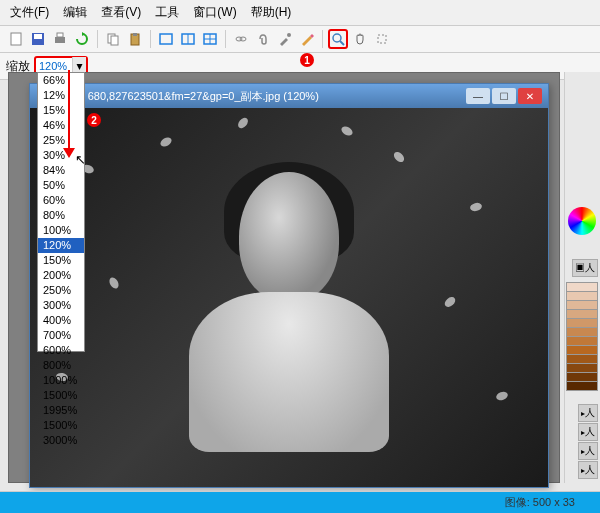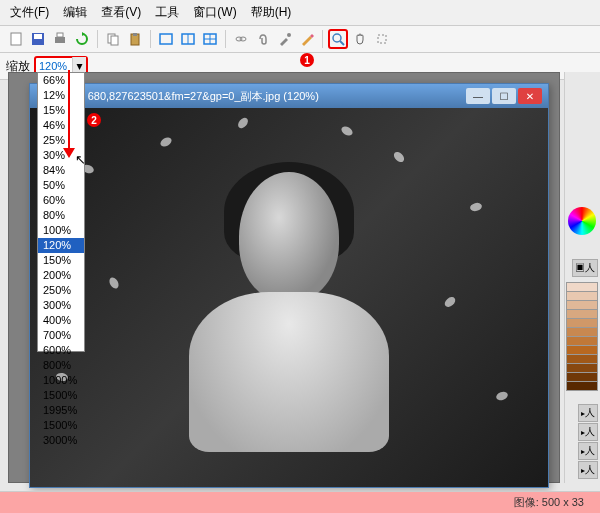--- a/index.html
+++ b/index.html
@@ -50,21 +50,21 @@
 .arrow-line { position: absolute; left: 68px; top: 70px; width: 2px; height: 82px; background: #e00; z-index: 150; }
 .arrow-head { position: absolute; left: 63px; top: 148px; width: 0; height: 0; border-left: 6px solid transparent; border-right: 6px solid transparent; border-top: 10px solid #e00; z-index: 150; }
 .cursor-icon { position: absolute; left: 75px; top: 152px; z-index: 160; font-size: 13px; color: #000; }
 
 .right-panel { position: absolute; right: 0; top: 72px; width: 36px; bottom: 30px; background: #e8e8e8; border-left: 1px solid #ccc; }
 .swatch-strip { position: absolute; right: 2px; top: 210px; width: 32px; }
 .swatch { height: 10px; border: 1px solid #999; margin-bottom: -1px; }
 .color-wheel { position: absolute; right: 4px; top: 135px; width: 28px; height: 28px; border-radius: 50%; background: conic-gradient(red, yellow, lime, cyan, blue, magenta, red); }
 .mini-label { font-size: 10px; padding: 1px 2px; background: #d0d0d0; border: 1px solid #aaa; margin-top: 1px; }
 
-.statusbar { position: absolute; bottom: 0; left: 0; right: 0; height: 22px; background: #fca5a5; border-top: 1px solid #ccc; display: flex; align-items: center; justify-content: flex-end; padding: 0 16px; font-size: 11px; color: #333; }
+.statusbar { position: absolute; bottom: 0; left: 0; right: 0; height: 22px; background: #0ea5e9; border-top: 1px solid #ccc; display: flex; align-items: center; justify-content: flex-end; padding: 0 25px; font-size: 11px; color: #333; }
 </style>
 </head>
 <body>
 
 <div class="menubar">
   <span class="menu-item">文件(F)</span>
   <span class="menu-item">编辑</span>
   <span class="menu-item">查看(V)</span>
   <span class="menu-item">工具</span>
   <span class="menu-item">窗口(W)</span>

